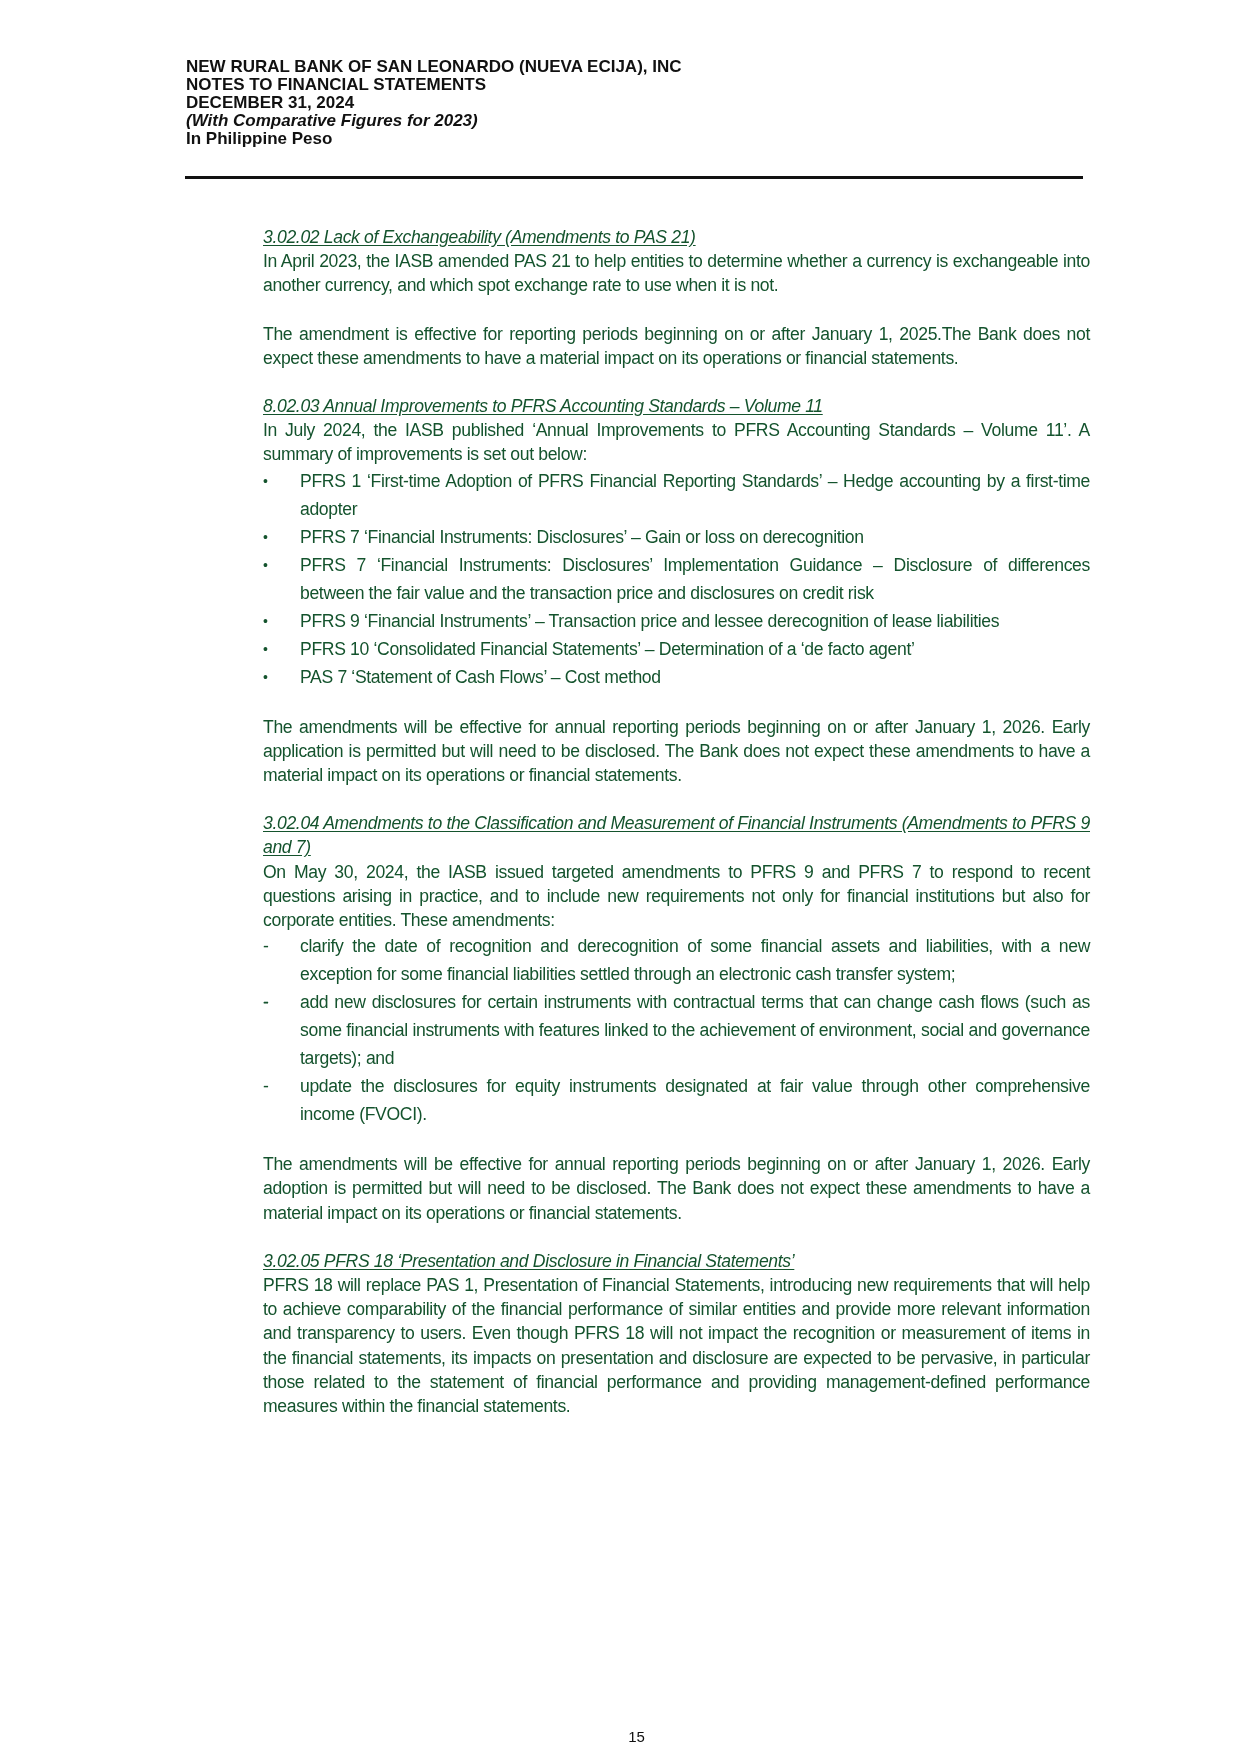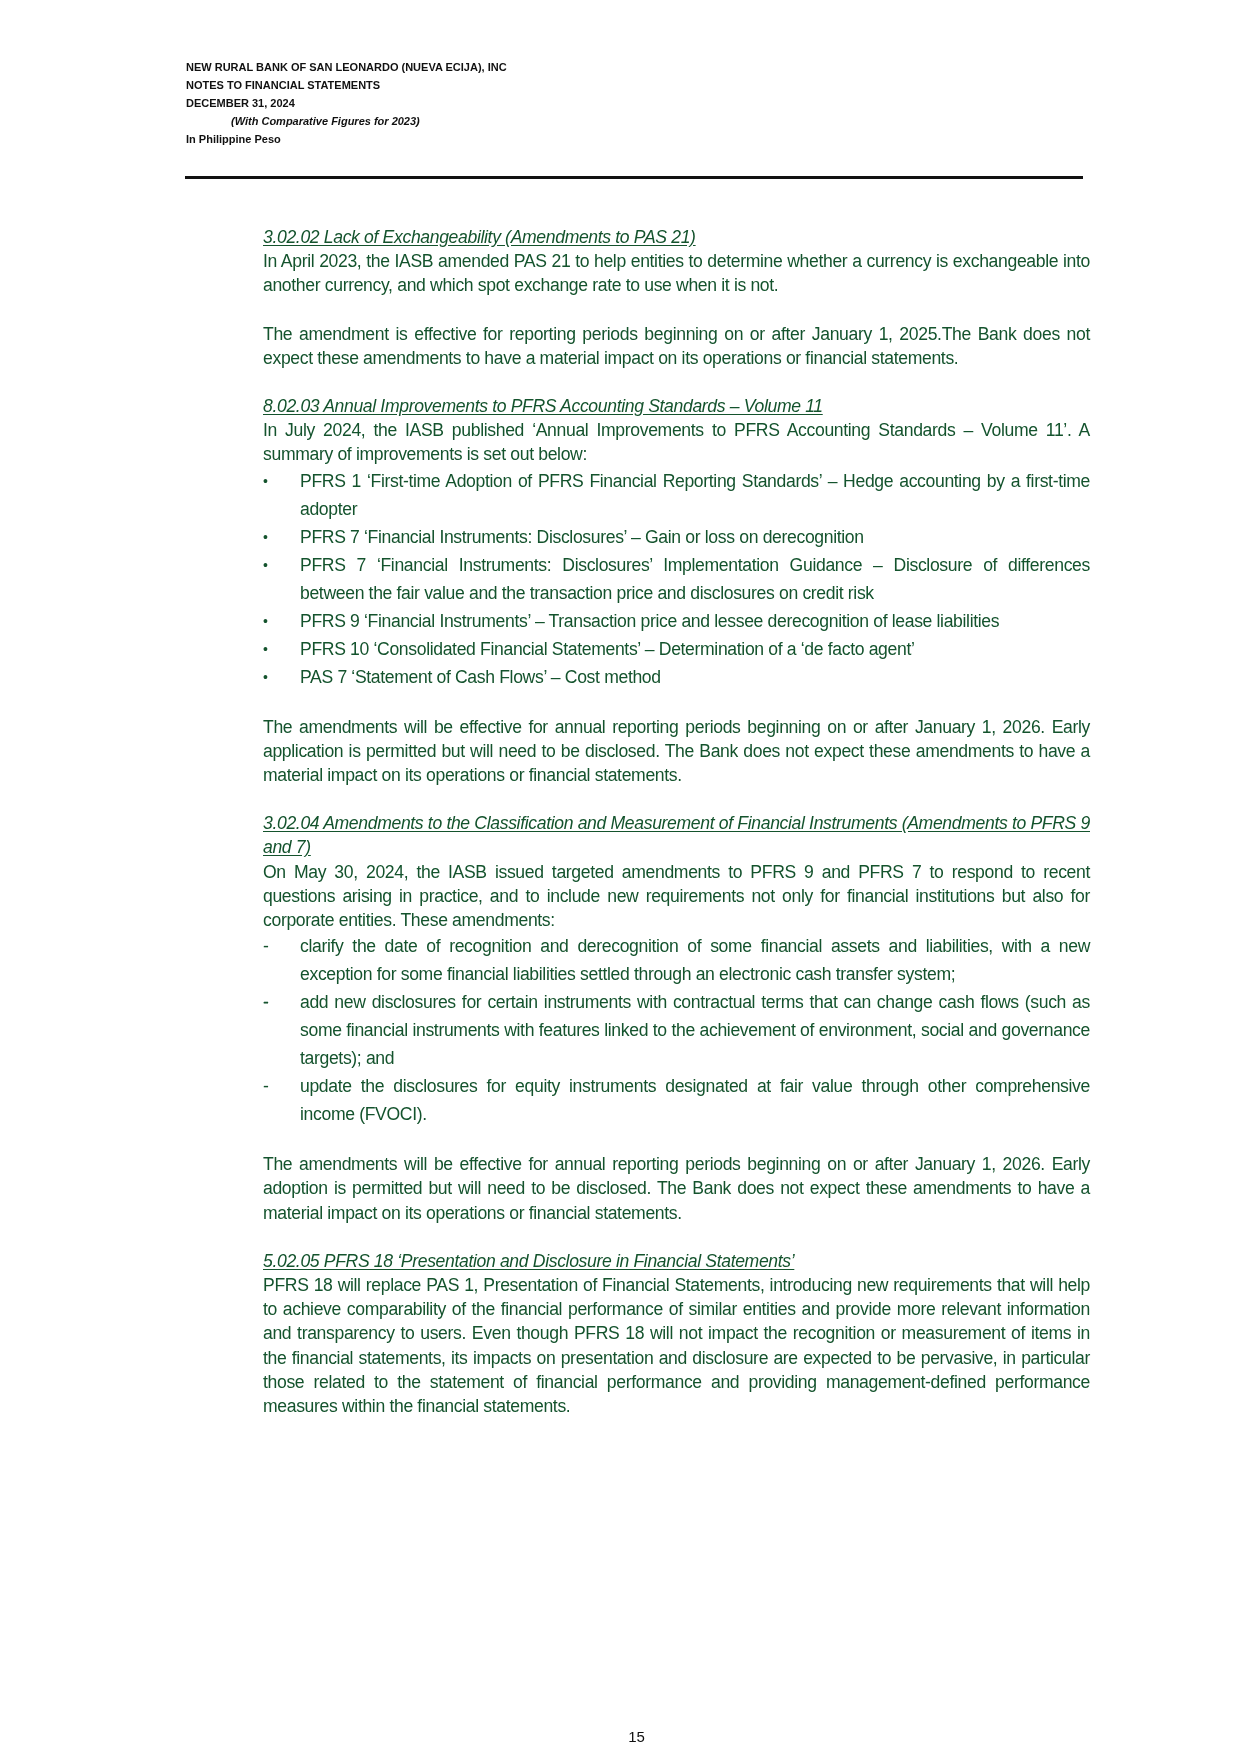--- a/index.html
+++ b/index.html
@@ -1,21 +1,21 @@
 <!DOCTYPE html>
 <html><head>
   <meta charset="utf-8">
   <style>
     html, body { margin: 0; padding: 0; background: #ffffff; }
     body { width: 1241px; height: 1754px; position: relative; overflow: hidden; color: #111; }
     .page { position: absolute; left: 0; top: 0; width: 1241px; height: 1754px; background: #fff; }
 
-    .header { position: absolute; left: 186px; top: 58px; font-family: "Liberation Sans", sans-serif; font-weight: bold; font-size: 11px; line-height: 18px; color: #111; }
+    .header { position: absolute; left: 186px; top: 58px; font-family: "Liberation Sans", sans-serif; font-weight: bold; font-size: 17px; line-height: 18px; color: #111; }
     .header .line { display: block; white-space: nowrap; }
-    .header .italic { font-style: italic; margin-left: 45px; }
+    .header .italic { font-style: italic; }
     .header-rule { position: absolute; left: 185px; top: 176px; width: 898px; height: 3px; background: #111; }
 
     .body { position: absolute; left: 263px; top: 225px; width: 827px; font-family: "Liberation Sans", sans-serif; font-size: 17.6px; line-height: 24.2px; color: #14532d; letter-spacing: -0.35px; }
     .body p { margin: 0; text-align: justify; }
     .sec-title { font-style: italic; text-decoration: underline; text-underline-offset: 2px; margin: 0; }
     .gap { height: 24px; }
 
     .list { list-style: none; margin: 0; padding: 0; }
     .list li { position: relative; padding-left: 37px; line-height: 28px; text-align: justify; }
     .list li .marker { position: absolute; left: 0; top: 0; width: 20px; }
@@ -75,19 +75,19 @@
         <li><span class="marker">-</span><span>add new disclosures for certain instruments with contractual terms that can change cash flows (such as some financial instruments with features linked to the achievement of environment, social and governance targets); and</span></li>
         <li><span class="marker">-</span><span>update the disclosures for equity instruments designated at fair value through other comprehensive income (FVOCI).</span></li>
       </ul>
       <div class="gap"></div>
       <p>The amendments will be effective for annual reporting periods beginning on or after January 1, 2026. Early adoption is permitted but will need to be disclosed. The Bank does not expect these amendments to have a material impact on its operations or financial statements.</p>
     </section>
 
     <div class="gap"></div>
 
     <section>
-      <p class="sec-title">5.02.05 PFRS 18 ‘Presentation and Disclosure in Financial Statements’</p>
+      <p class="sec-title">3.02.05 PFRS 18 ‘Presentation and Disclosure in Financial Statements’</p>
       <p>PFRS 18 will replace PAS 1, Presentation of Financial Statements, introducing new requirements that will help to achieve comparability of the financial performance of similar entities and provide more relevant information and transparency to users. Even though PFRS 18 will not impact the recognition or measurement of items in the financial statements, its impacts on presentation and disclosure are expected to be pervasive, in particular those related to the statement of financial performance and providing management-defined performance measures within the financial statements.</p>
     </section>
   </div>
 
   <div class="page-number">15</div>
 </div>
 
 </body></html>

